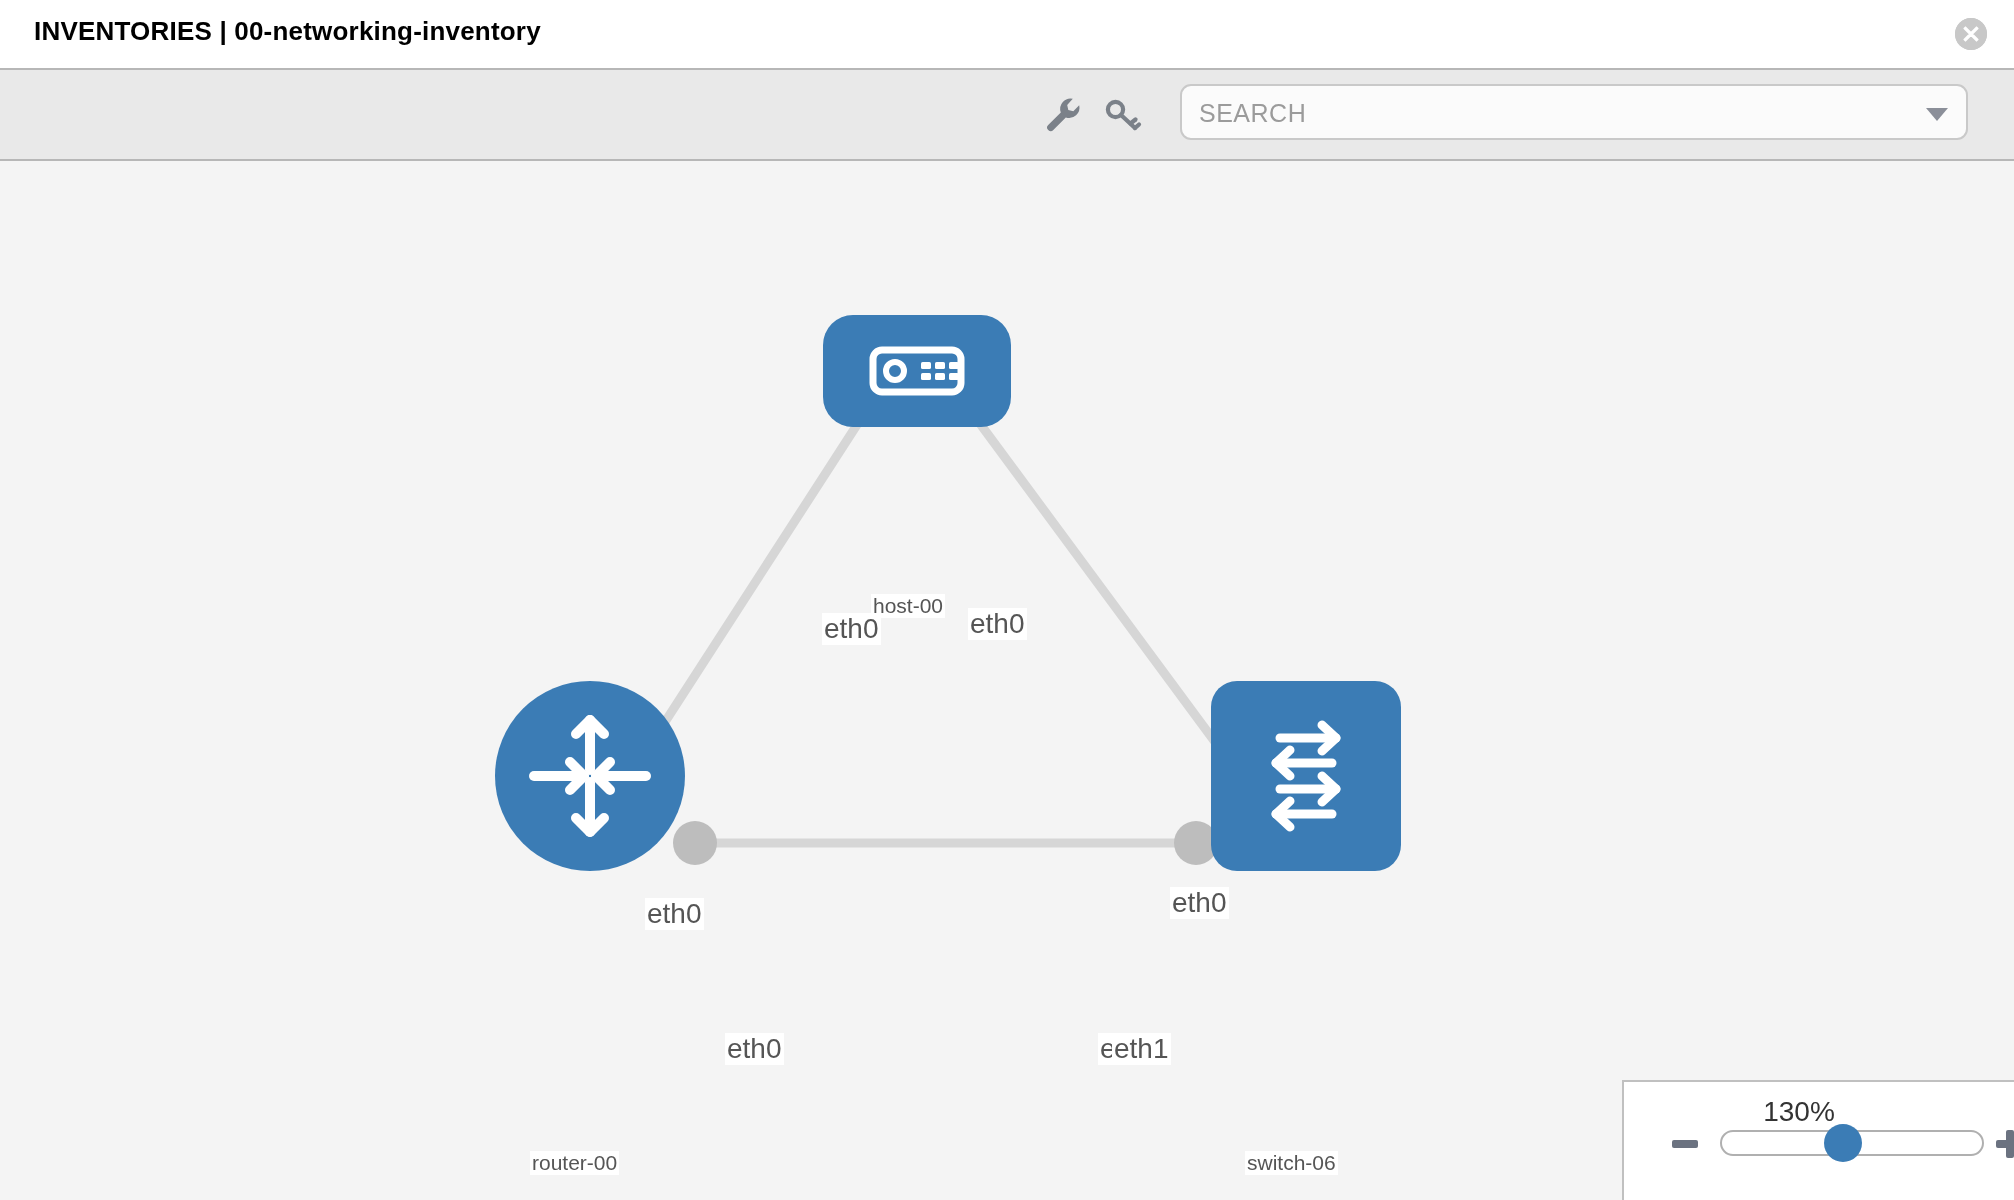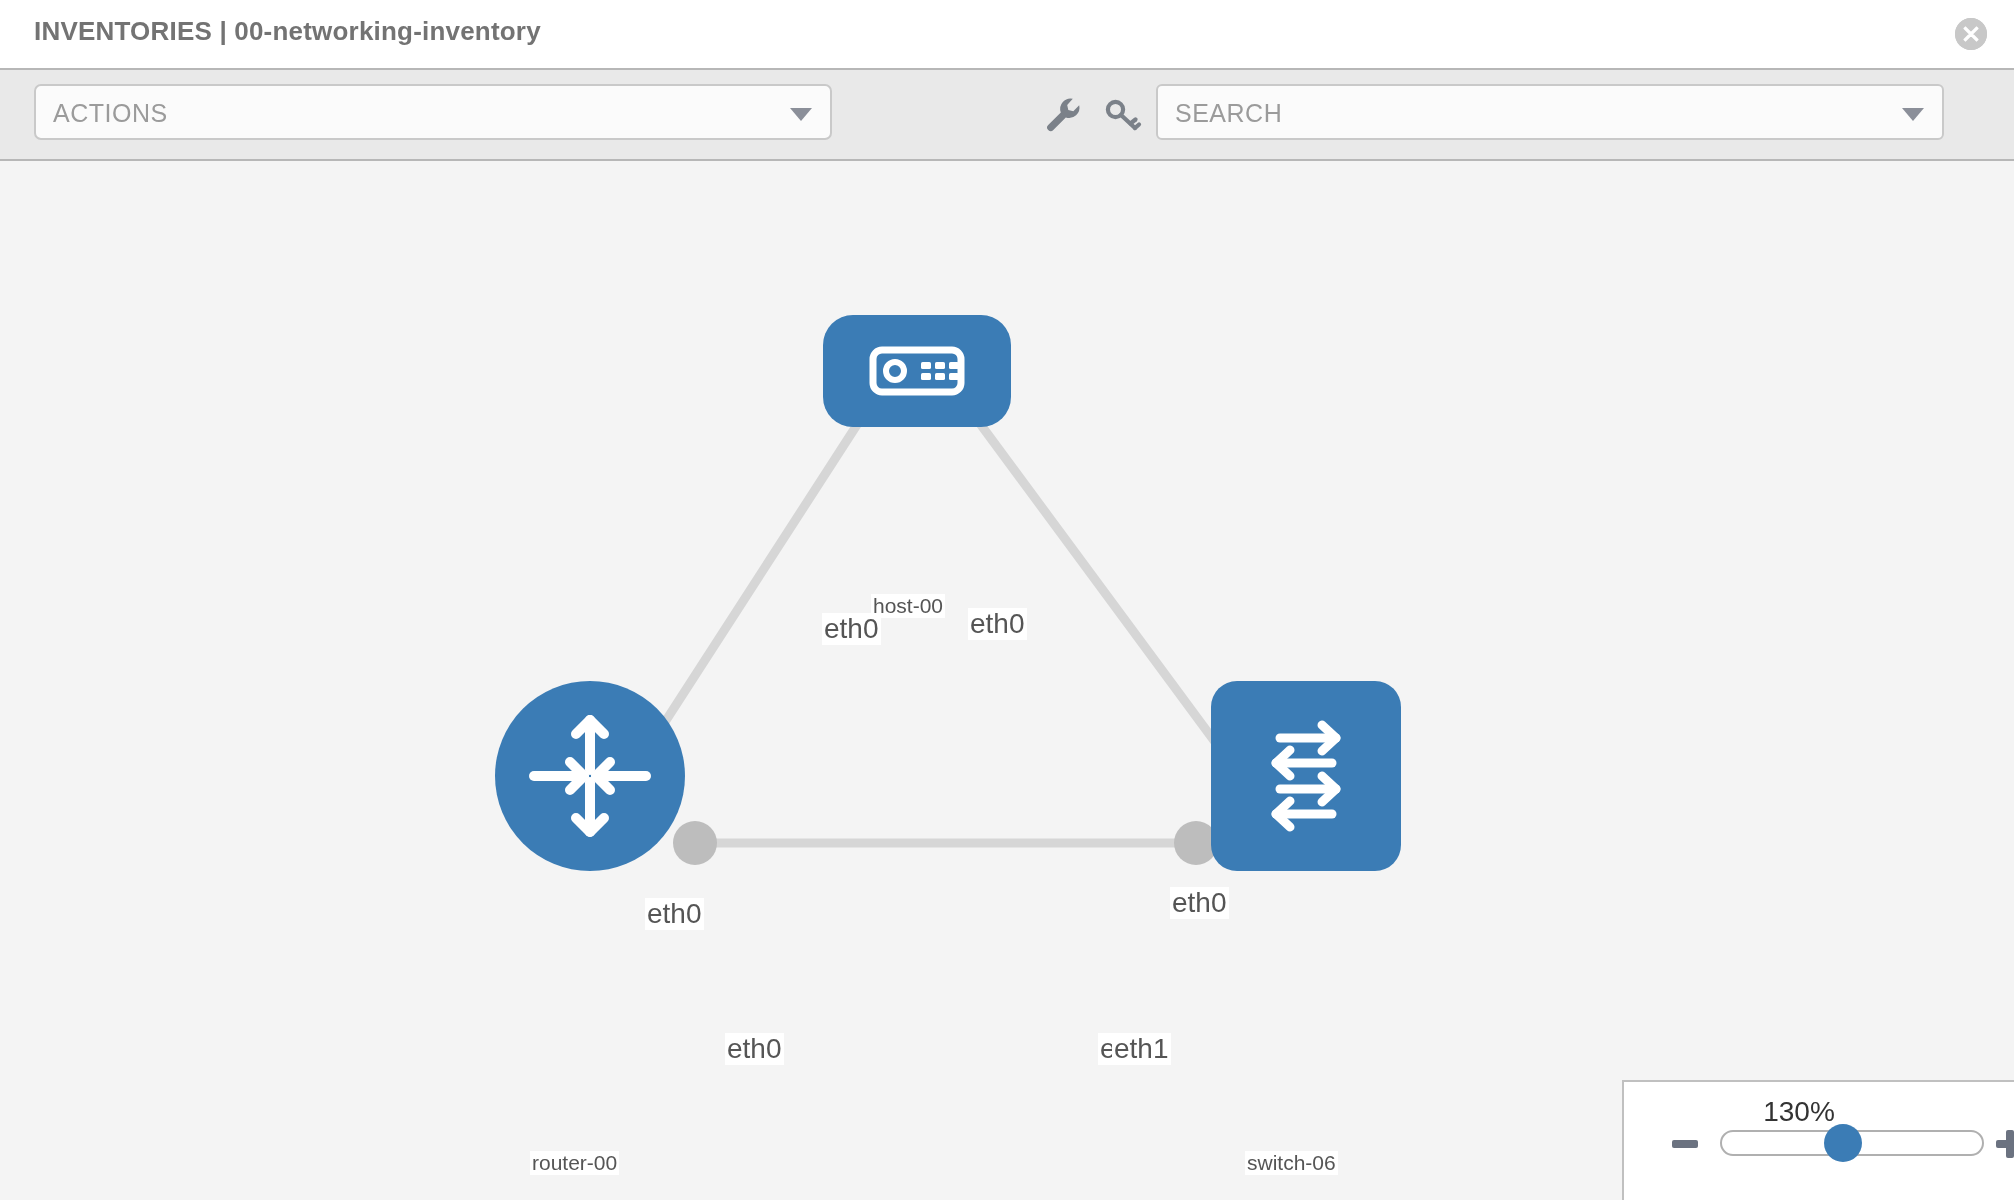--- a/index.html
+++ b/index.html
@@ -23,21 +23,21 @@
     height: 68px;
     background: #ffffff;
     box-sizing: border-box;
   }
   .header-title {
     position: absolute;
     left: 34px;
     top: 16px;
     font-size: 26px;
     font-weight: bold;
-    color: #737373;
+    color: #000000;
     letter-spacing: 0.2px;
     white-space: nowrap;
   }
   .close-button {
     position: absolute;
     right: 27px;
     top: 18px;
     width: 32px;
     height: 32px;
     border-radius: 50%;
@@ -93,27 +93,27 @@
     width: 44px;
     height: 44px;
     cursor: pointer;
   }
   .tool-icon svg { display: block; }
   .icon-wrench { left: 1040px; }
   .icon-key    { left: 1100px; }
 
   .search-select {
     position: absolute;
-    left: 1156px;
+    left: 1180px;
     top: 14px;
     width: 788px;
     height: 56px;
     background: #fbfbfb;
     border: 2px solid #c9c9c9;
-    border-radius: 6px;
+    border-radius: 11px;
     box-sizing: border-box;
     cursor: text;
   }
   .search-select .label {
     position: absolute;
     left: 17px;
     top: 13px;
     font-size: 25px;
     color: #9b9b9b;
     letter-spacing: 0.5px;
@@ -234,24 +234,20 @@
   <div class="close-button">
     <svg width="32" height="32" viewBox="0 0 32 32" aria-hidden="true">
       <circle cx="16" cy="16" r="16" fill="#c8c8c8"></circle>
       <path d="M10.5 9.2 L16 14.7 L21.5 9.2 L22.8 10.5 L17.3 16 L22.8 21.5 L21.5 22.8 L16 17.3 L10.5 22.8 L9.2 21.5 L14.7 16 L9.2 10.5 Z" fill="#ffffff" stroke="#ffffff" stroke-width="1.6" stroke-linejoin="round"></path>
     </svg>
   </div>
 </div>
 
 <div class="toolbar">
 
-  <div class="actions-select">
-    <span class="label">ACTIONS</span>
-    <span class="caret"></span>
-  </div>
 
   <div class="tool-icon icon-wrench" style="top:22px;">
     <svg width="44" height="44" viewBox="0 0 44 44" aria-hidden="true">
       <g fill="#7b8189">
         <path d="M32.8 6.8 a10.4 10.4 0 0 0 -12.0 13.6 L8.2 32.9 a3.6 3.6 0 0 0 5.1 5.1 L25.8 25.5 a10.4 10.4 0 0 0 13.4 -12.2 l-5.9 5.9 -5.0 -1.1 -1.1 -5.0 z"></path>
       </g>
     </svg>
   </div>
 
   <div class="tool-icon icon-key" style="top:22px;">

